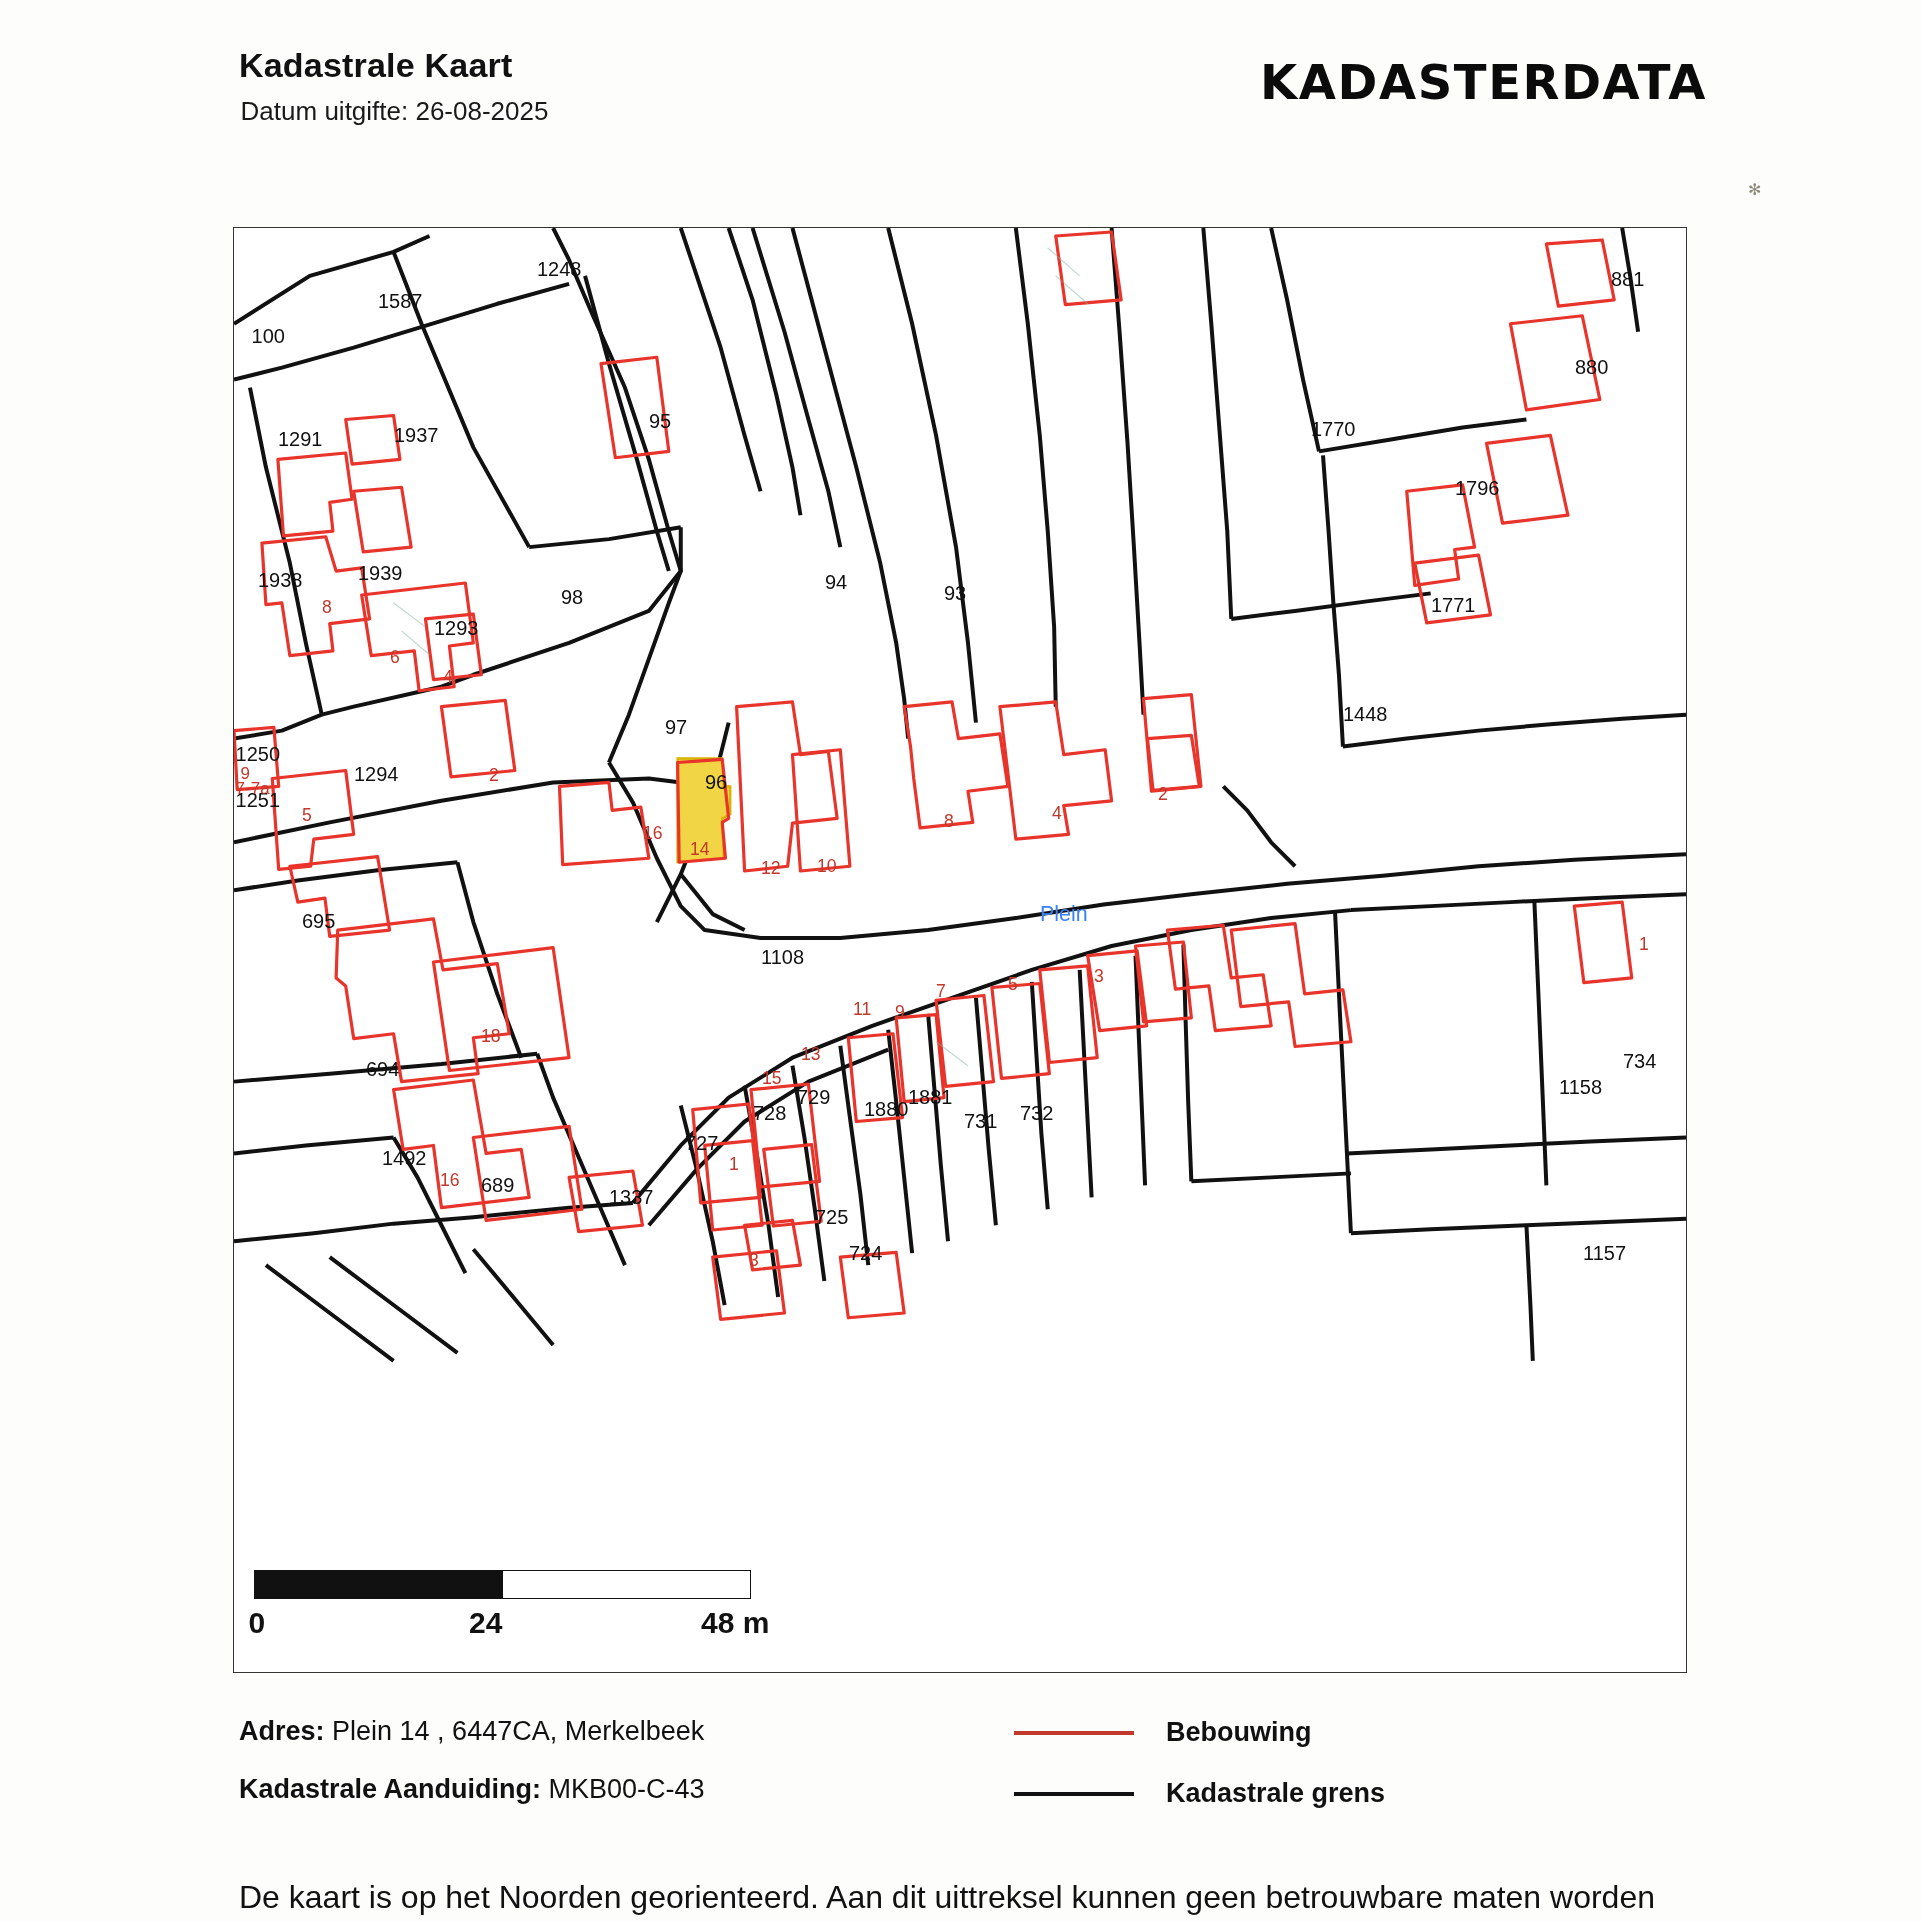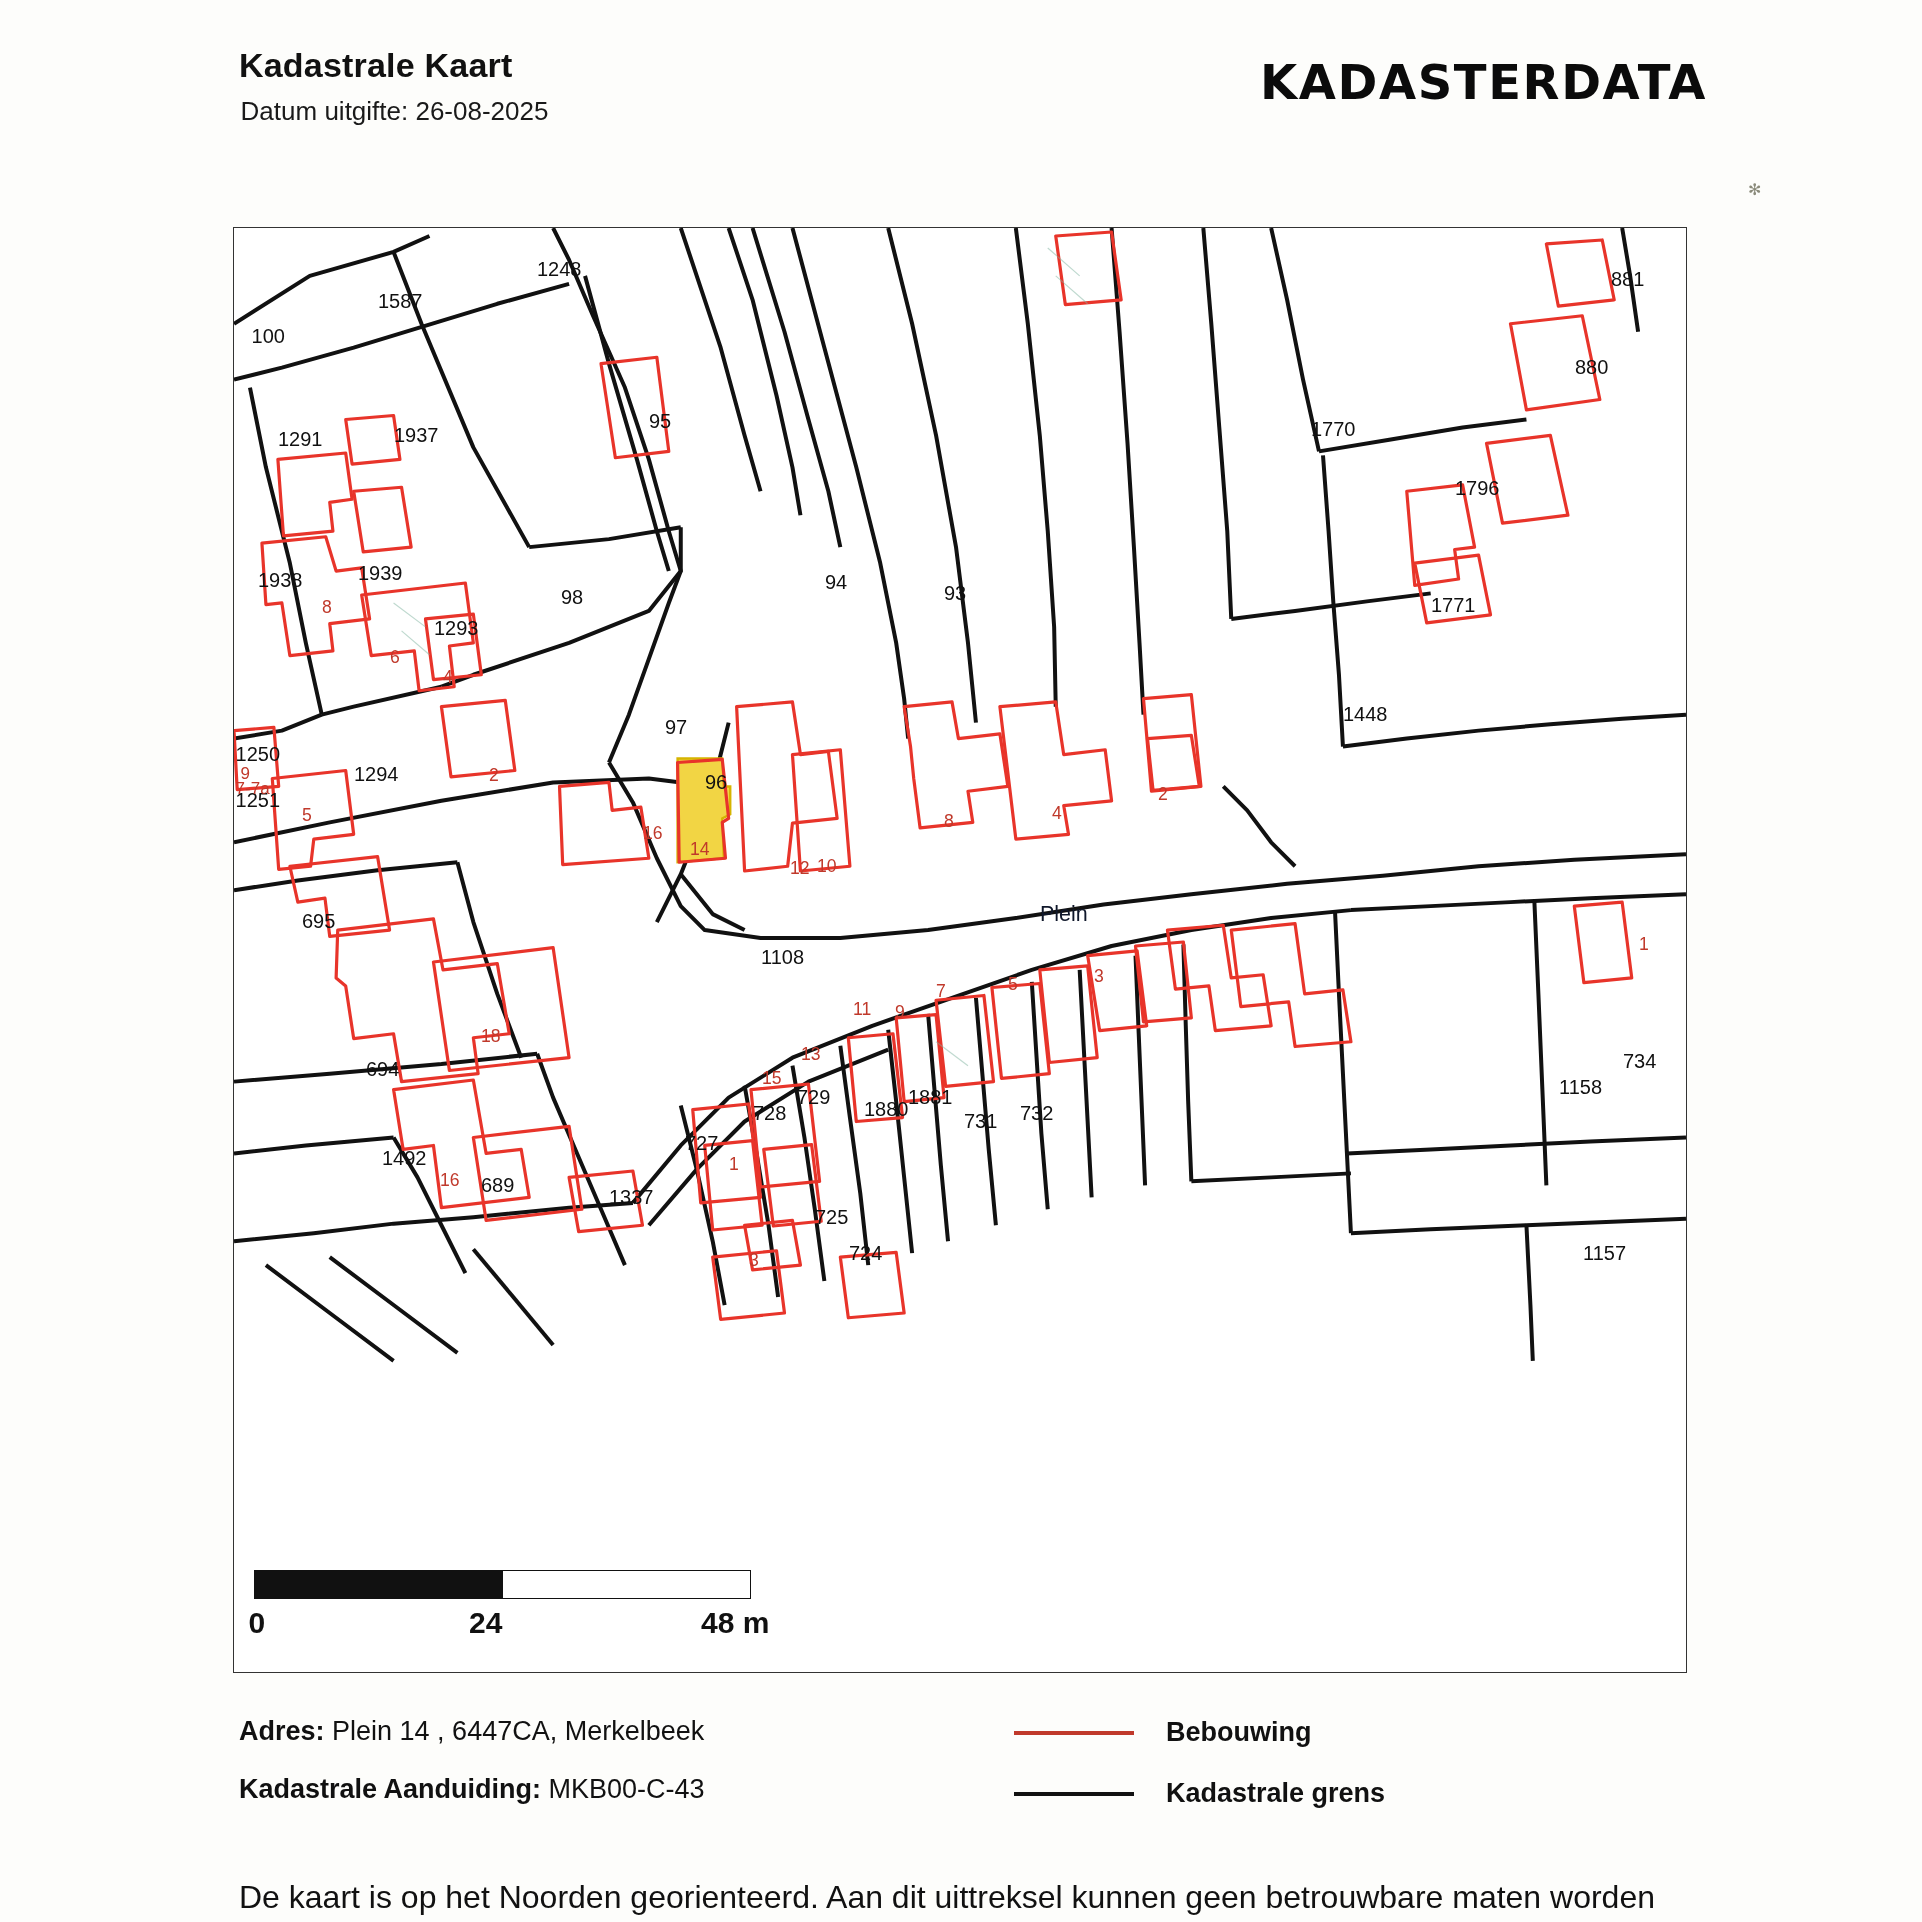--- a/index.html
+++ b/index.html
@@ -74,21 +74,21 @@
   .lbl {
     position: absolute;
     font-size: 20px;
     font-family: "Liberation Sans", sans-serif;
     white-space: nowrap;
     pointer-events: none;
   }
   .lbl.black { color: #111111; }
   .lbl.red { color: #c0392b; font-size: 17.6px; }
   .lbl.small { font-size: 17px; }
-  .lbl.plein { font-size: 21.5px; color: #0f172a; }
+  .lbl.plein { font-size: 21.5px; color: #3b82f6; }
 
   
   .scalebar {
     position: absolute;
     left: 20px;
     bottom: 73px;
     width: 495px;
     height: 27px;
     border: 1.6px solid #111;
     background: #fff;
@@ -368,21 +368,21 @@
 
     <div class="lbl red" style="left:88px;top:369px;">8</div>
     <div class="lbl red" style="left:156px;top:419px;">6</div>
     <div class="lbl red" style="left:209px;top:439px;">4</div>
     <div class="lbl red" style="left:255px;top:537px;">2</div>
     <div class="lbl red small" style="left:6.4px;top:536px;">9</div>
     <div class="lbl red small" style="left:1.6px;top:551px;">7-7a</div>
     <div class="lbl red" style="left:68px;top:577px;">5</div>
     <div class="lbl red" style="left:409px;top:595px;">16</div>
     <div class="lbl red" style="left:456px;top:611px;">14</div>
-    <div class="lbl red" style="left:556px;top:630px;">12</div>
+    <div class="lbl red" style="left:527px;top:630px;">12</div>
     <div class="lbl red" style="left:583px;top:628px;">10</div>
     <div class="lbl red" style="left:710px;top:583px;">8</div>
     <div class="lbl red" style="left:818px;top:575px;">4</div>
     <div class="lbl red" style="left:924px;top:556px;">2</div>
     <div class="lbl red" style="left:247px;top:798px;">18</div>
     <div class="lbl red" style="left:206px;top:942px;">16</div>
     <div class="lbl red" style="left:619px;top:771px;">11</div>
     <div class="lbl red" style="left:661px;top:774px;">9</div>
     <div class="lbl red" style="left:702px;top:753px;">7</div>
     <div class="lbl red" style="left:774px;top:746px;">5</div>

